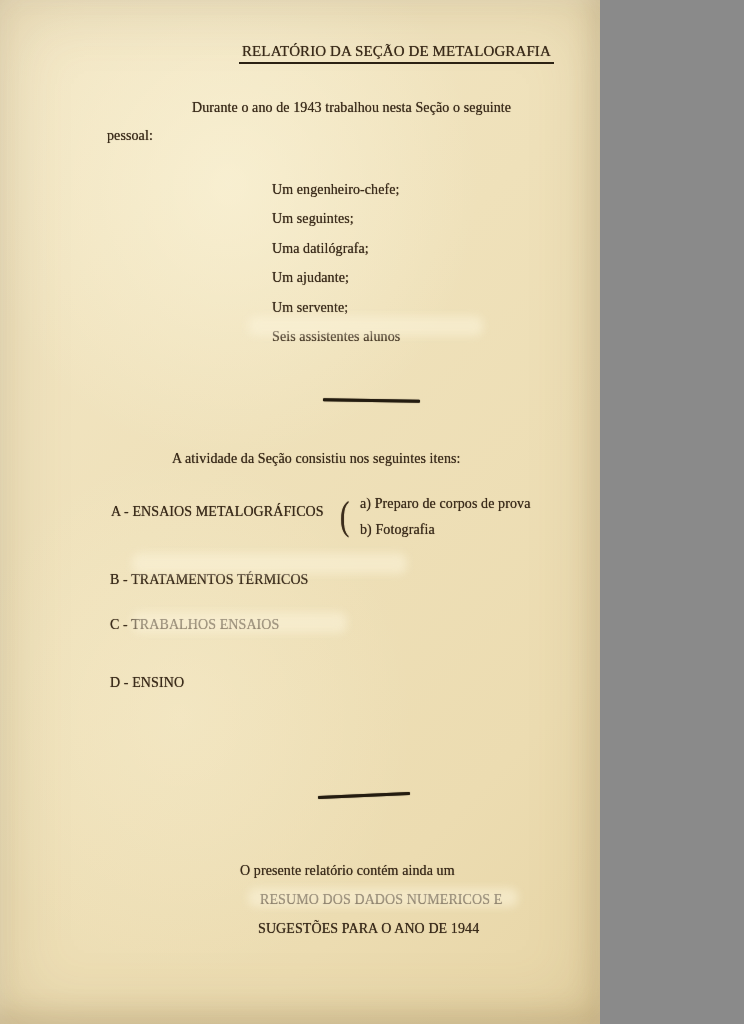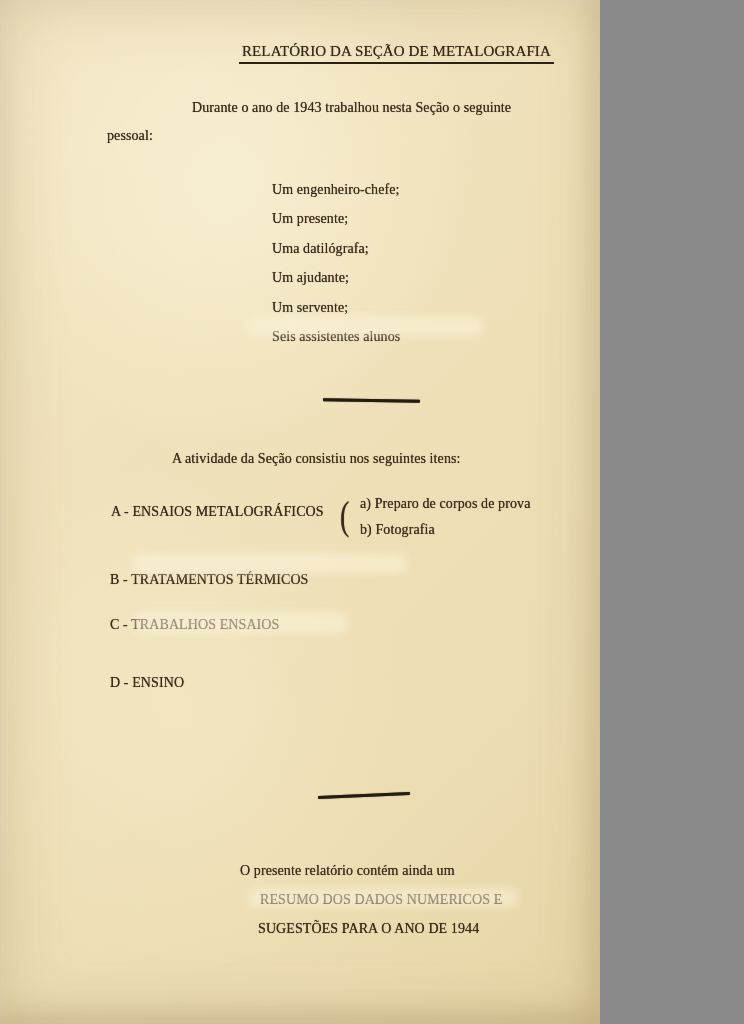--- a/index.html
+++ b/index.html
@@ -112,21 +112,21 @@
 
 <div class="page">
 
   <div class="line title">RELATÓRIO DA SEÇÃO DE METALOGRAFIA</div>
 
   <div class="line intro-1">Durante o ano de 1943 trabalhou nesta Seção o seguinte</div>
   <div class="line intro-2">pessoal:</div>
 
   <div class="staff-list">
     <div class="line">Um engenheiro-chefe;</div>
-    <div class="line">Um presente;</div>
+    <div class="line">Um seguintes;</div>
     <div class="line">Uma datilógrafa;</div>
     <div class="line">Um ajudante;</div>
     <div class="line">Um servente;</div>
     <div class="line">Seis assistentes alunos</div>
   </div>
 
   <div class="divider divider-1"></div>
 
   <div class="line activities-intro">A atividade da Seção consistiu nos seguintes itens:</div>
 

